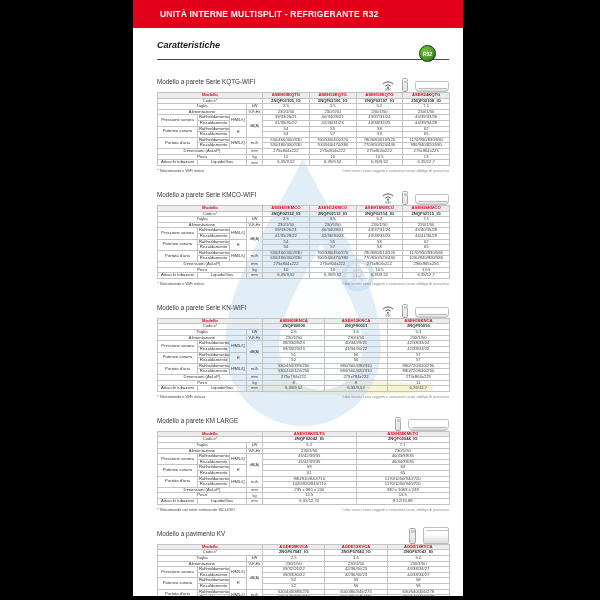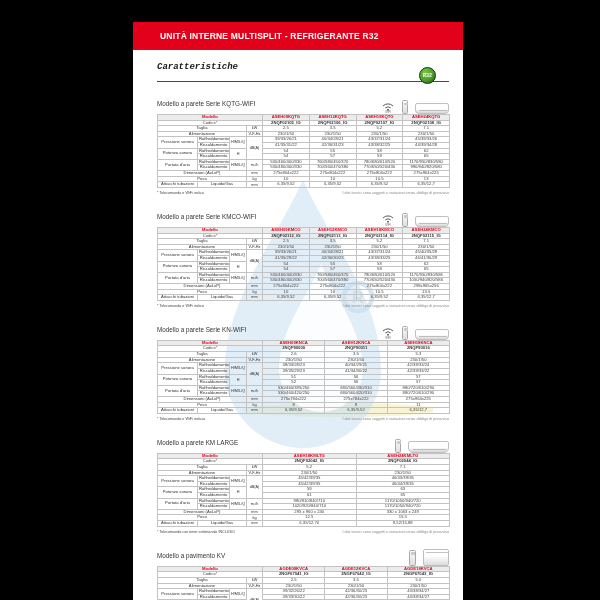--- a/index.html
+++ b/index.html
@@ -3,30 +3,30 @@
 <meta charset="utf-8">
 <style>
   :root{
     --red:#e2001a;
     --border:#c3c3c3;
     --hdr:#ececec;
   }
   *{margin:0;padding:0;box-sizing:border-box;}
   html,body{width:600px;height:600px;overflow:hidden;}
   body{background:#000;font-family:"Liberation Sans", sans-serif;}
-  .screen{position:relative;width:600px;height:468px;background:#000;margin-top:22px;}
+  .screen{position:relative;width:600px;height:468px;background:#000;}
   .page{position:absolute;left:133px;top:0;width:330px;height:596px;background:#ffffff;overflow:hidden;}
   
   .redbar{position:absolute;left:0;top:0;width:330px;height:28px;background:var(--red);z-index:2;}
   .redbar span{position:absolute;left:27px;top:0;line-height:28px;color:#fff;font-size:8.5px;font-weight:700;letter-spacing:.2px;white-space:nowrap;}
   
   .wm{position:absolute;left:60px;top:150px;width:240px;height:310px;z-index:0;pointer-events:none;}
   
   .content{position:absolute;left:24px;top:28px;width:292px;z-index:1;}
-  .heading-row{position:relative;margin-top:12px;border-bottom:1px solid #4a4a4a;padding-bottom:19px;height:13px;font-family:Liberation Mono, monospace;}
+  .heading-row{position:relative;margin-top:12px;border-bottom:1px solid #4a4a4a;padding-bottom:19px;height:13px;}
   .heading-row h1{font-size:9px;font-weight:700;font-style:italic;color:#1a1a1a;}
   .r32{position:absolute;right:13px;top:5px;width:17px;height:17px;border-radius:50%;
        background:radial-gradient(circle at 35% 30%, #7cc242 0%, #4e9b2e 55%, #1d4d12 100%);
        border:1px solid #123307;display:flex;align-items:center;justify-content:center;z-index:3;}
   .r32 span{color:#fff;font-size:5px;font-weight:700;}
   
   .section{position:relative;margin-top:13px;}
   .sec-head{position:relative;height:19px;}
   .sec-title{position:absolute;left:0;bottom:7px;font-size:6.3px;color:#333;white-space:nowrap;}
   .icons{position:absolute;right:0;bottom:0;display:flex;align-items:flex-end;gap:7px;}

